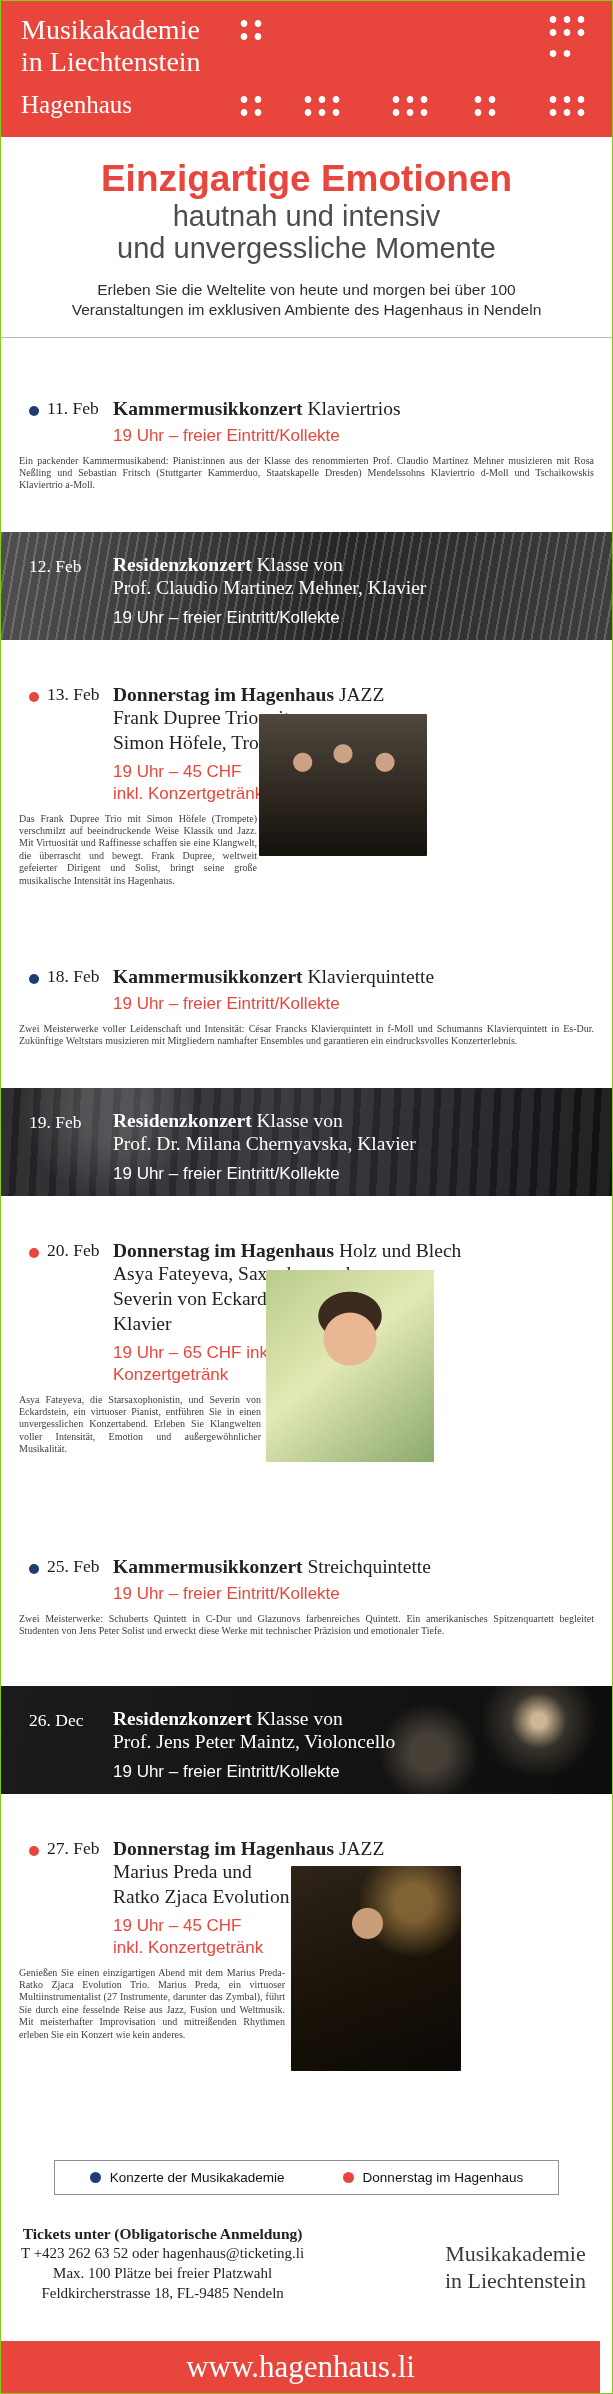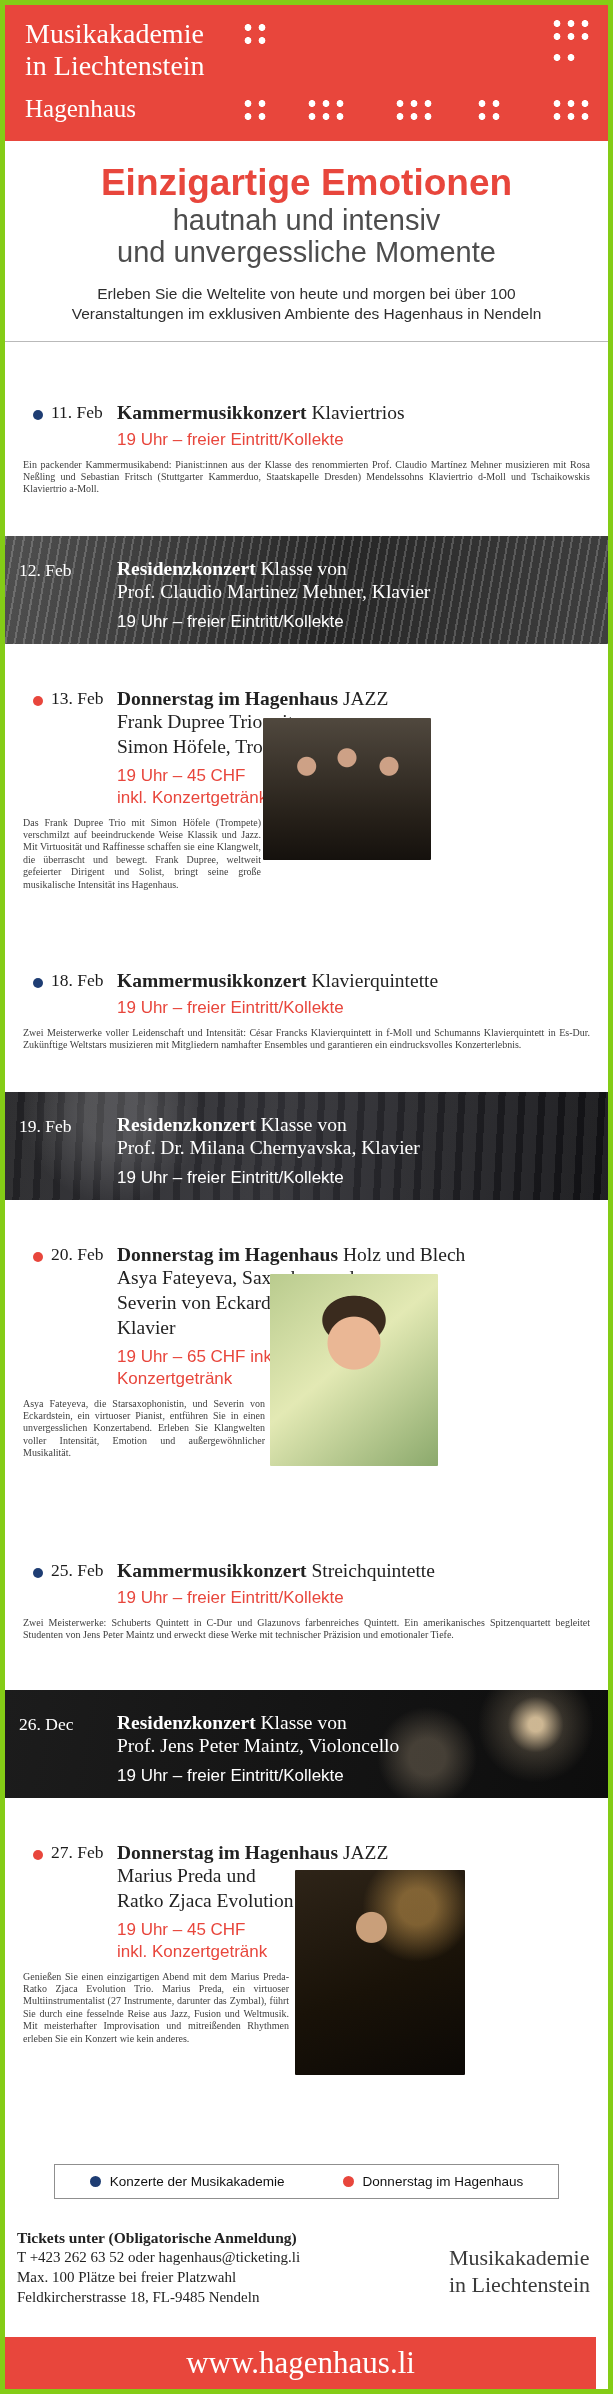--- a/index.html
+++ b/index.html
@@ -1,19 +1,19 @@
 <!DOCTYPE html>
 <html style="--red: #e8463c; --blue: #1e3d73; --dark: #333333;"><head>
 <meta charset="utf-8">
 <style>
   * { margin:0; padding:0; box-sizing:border-box; }
   html,body { background:#ffffff; }
   .page {
     position:relative; width:613px; height:2394px; overflow:hidden;
-    margin:0; background:#fff; border:5px solid #84cc16;
+    margin:0; background:#fff; border:1px solid #84cc16;
     font-family:"Liberation Serif", serif; color:#222;
   }
   
   .header { position:relative; height:136px; background:var(--red,#e8463c); color:#fff; padding:13px 0 0 20px; }
   .logo-l1 { font-size:28px; line-height:1.15; }
   .logo-l2 { font-size:28px; line-height:1.15; }
   .venue   { font-size:25px; margin-top:13px; }
   .dotgrid { position:absolute;
     background-image:radial-gradient(circle, #ffffff 3.1px, rgba(255,255,255,0) 3.7px);
     background-size:14px 13px; }
@@ -55,21 +55,21 @@
   .photo-woman { background:
       radial-gradient(circle at 50% 36%, #eab795 0 26px, rgba(0,0,0,0) 27px),
       radial-gradient(ellipse 52px 40px at 50% 24%, #3a2b1e 0 60%, rgba(0,0,0,0) 62%),
       linear-gradient(140deg, #b9cb8e, #e3e9b4 45%, #8ba96c); }
   .photo-man { background:
       radial-gradient(circle at 45% 28%, #c99f7a 0 15px, rgba(0,0,0,0) 16px),
       radial-gradient(circle at 72% 18%, rgba(243,186,96,.45) 0 18px, rgba(0,0,0,0) 55px),
       linear-gradient(160deg, #2e2418, #191208 55%, #0c0906); }
   
   .band { position:relative; height:108px; color:#fff; }
-  .band .date { position:absolute; left:14px; top:24px; font-size:17.5px; color:#fff; }
+  .band .date { position:absolute; left:28px; top:24px; font-size:17.5px; color:#fff; }
   .band .bbody { margin-left:112px; padding-top:22px; }
   .band .etitle { color:#fff; }
   .band .subline { font-size:19.5px; color:#fff; }
   .band .time { color:#fff; margin-top:6px; }
   .band-strings { background:
       repeating-linear-gradient(100deg, rgba(255,255,255,.20) 0 2px, rgba(255,255,255,.02) 2px 9px),
       linear-gradient(100deg, #4c4c4c, #222 55%, #3b3b3b); }
   .band-keys { background:
       radial-gradient(circle at 18% 20%, rgba(255,255,255,.16) 0 30px, rgba(0,0,0,0) 90px),
       repeating-linear-gradient(93deg, rgba(255,255,255,.07) 0 13px, rgba(0,0,0,0) 13px 20px),
@@ -78,21 +78,21 @@
       radial-gradient(circle at 88% 32%, rgba(238,212,170,.85) 0 7px, rgba(238,212,170,.18) 28px, rgba(0,0,0,0) 58px),
       radial-gradient(circle at 70% 62%, rgba(205,183,150,.28) 0 18px, rgba(0,0,0,0) 50px),
       linear-gradient(100deg, #1c1c1c, #0d0d0d); }
   
   .legend { width:505px; margin:56px auto 0; border:1px solid #8f8f8f; padding:9px 10px;
     display:flex; justify-content:center; align-items:center; gap:58px;
     font-family:"Liberation Sans", sans-serif; font-size:13.5px; color:#111; }
   .legend-item { display:flex; align-items:center; }
   .ldot { width:11px; height:11px; border-radius:50%; margin-right:9px; }
   
-  .footer { display:flex; justify-content:space-between; margin:30px 12px 0; }
+  .footer { display:flex; justify-content:space-between; margin:30px 20px 0;text-align:center; }
   .f-head { font-size:15.5px; font-weight:700; }
   .f-line { font-size:15px; line-height:1.35; }
   .f-logo { font-size:22px; line-height:1.22; color:#3a3a3a; padding-top:16px; padding-right:6px; white-space:nowrap; }
   
   .bottombar { position:absolute; left:0; right:12px; bottom:0; height:52px;
     background:var(--red,#e8463c); color:#fff; display:flex; align-items:center; justify-content:center;
     font-size:31px; }
   
   .ev-e1 { margin-top:60px; }
   .band-1 { margin-top:40px; }
@@ -195,21 +195,21 @@
     <div class="desc">Asya Fateyeva, die Starsaxophonistin, und Severin von Eckardstein, ein virtuoser Pianist, entführen Sie in einen unvergesslichen Konzertabend. Erleben Sie Klangwelten voller Intensität, Emotion und außergewöhnlicher Musikalität.</div>
   </div>
 
   <div class="event ev-e7">
     <span class="dot dot-blue"></span>
     <span class="date">25. Feb</span>
     <div class="ebody">
       <div class="etitle"><span class="tb">Kammermusikkonzert</span> <span>Streichquintette</span></div>
       <div class="time">19 Uhr – freier Eintritt/Kollekte</div>
     </div>
-    <div class="desc">Zwei Meisterwerke: Schuberts Quintett in C-Dur und Glazunovs farbenreiches Quintett. Ein amerikanisches Spitzenquartett begleitet Studenten von Jens Peter Maintz und erweckt diese Werke mit technischer Präzision und emotionaler Tiefe.</div>
+    <div class="desc">Zwei Meisterwerke: Schuberts Quintett in C-Dur und Glazunovs farbenreiches Quintett. Ein amerikanisches Spitzenquartett begleitet Studenten von Jens Peter Solist und erweckt diese Werke mit technischer Präzision und emotionaler Tiefe.</div>
   </div>
 
   <div class="band band-3 band-cello">
     <span class="date">26. Dec</span>
     <div class="bbody">
       <div class="etitle"><span class="tb">Residenzkonzert</span> <span>Klasse von</span></div>
       <div class="subline">Prof. Jens Peter Maintz, Violoncello</div>
       <div class="time">19 Uhr – freier Eintritt/Kollekte</div>
     </div>
   </div>

